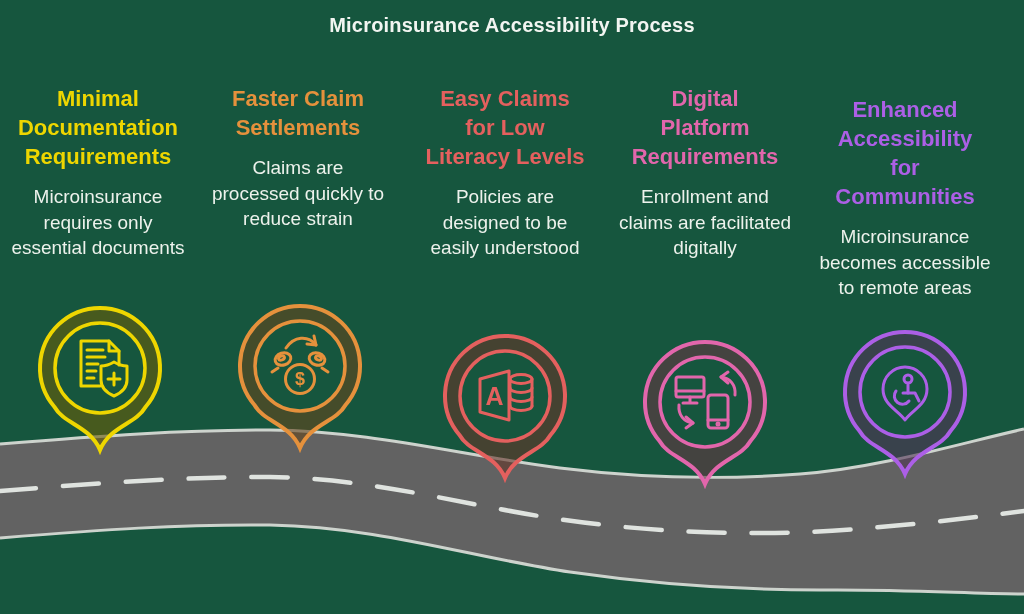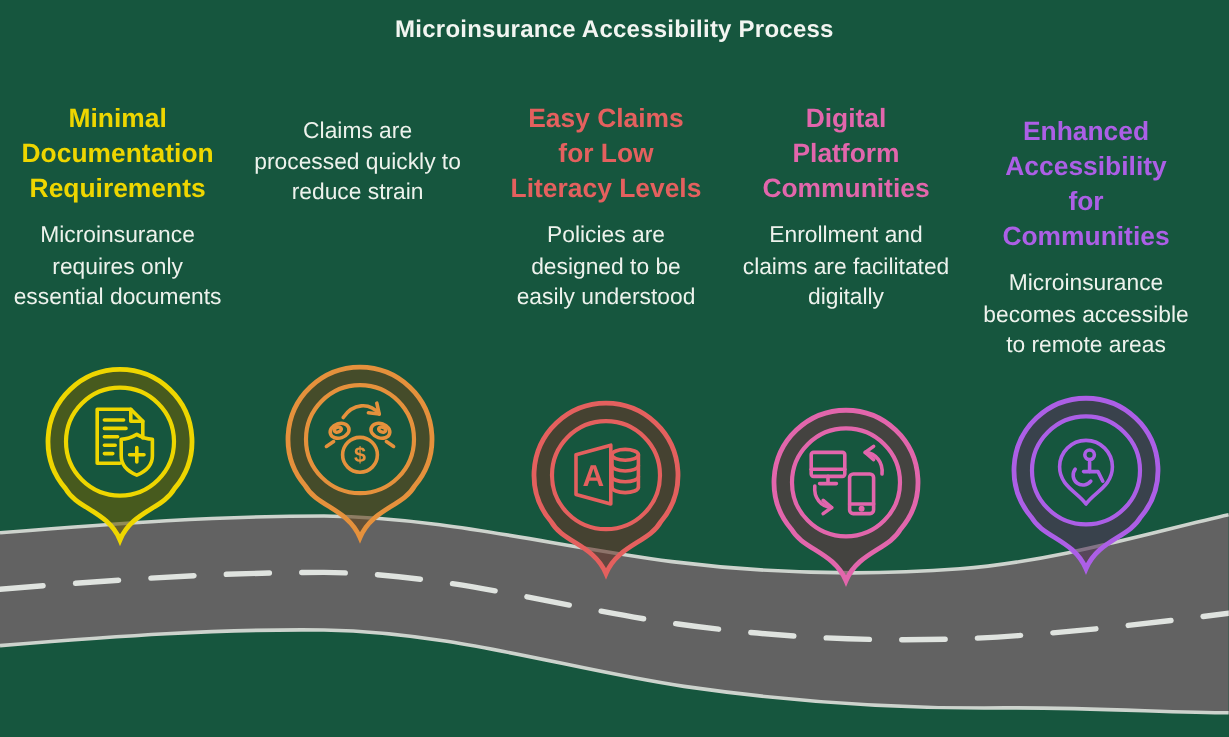--- a/index.html
+++ b/index.html
@@ -35,36 +35,38 @@
 
 <div class="col" style="left: -2px; --c: #EED600;">
   <div class="heading">Minimal
 Documentation
 Requirements</div>
   <div class="desc">Microinsurance
 requires only
 essential documents</div>
 </div>
 <div class="col" style="left: 198px; --c: #E5913C;">
+  <div class="heading">Faster Claim
+Settlements</div>
   <div class="desc">Claims are
 processed quickly to
 reduce strain</div>
 </div>
 <div class="col" style="left: 405px; --c: #E4605E;">
   <div class="heading">Easy Claims
 for Low
 Literacy Levels</div>
   <div class="desc">Policies are
 designed to be
 easily understood</div>
 </div>
 <div class="col" style="left: 605px; --c: #E266AC;">
   <div class="heading">Digital
 Platform
-Communities</div>
+Requirements</div>
   <div class="desc">Enrollment and
 claims are facilitated
 digitally</div>
 </div>
 <div class="col" style="left: 805px; margin-top: 11px; --c: #AC5FE6;">
   <div class="heading">Enhanced
 Accessibility
 for
 Communities</div>
   <div class="desc">Microinsurance

